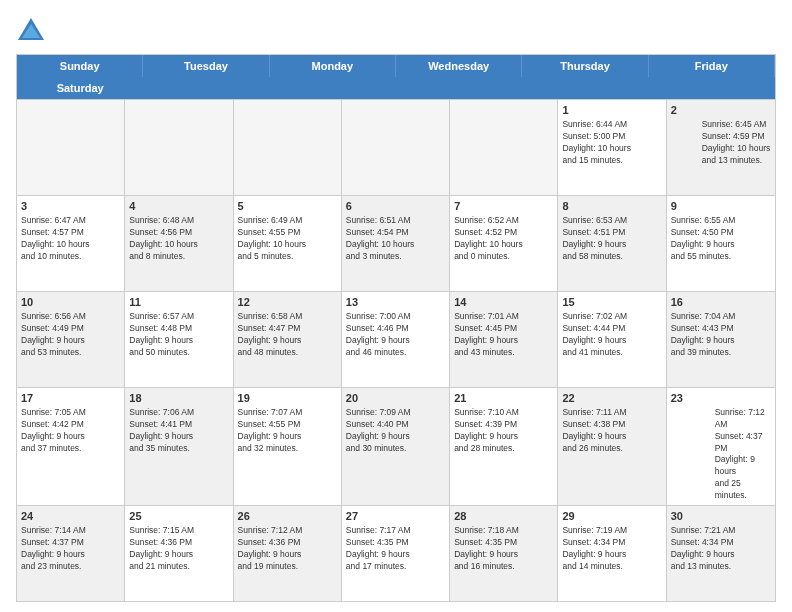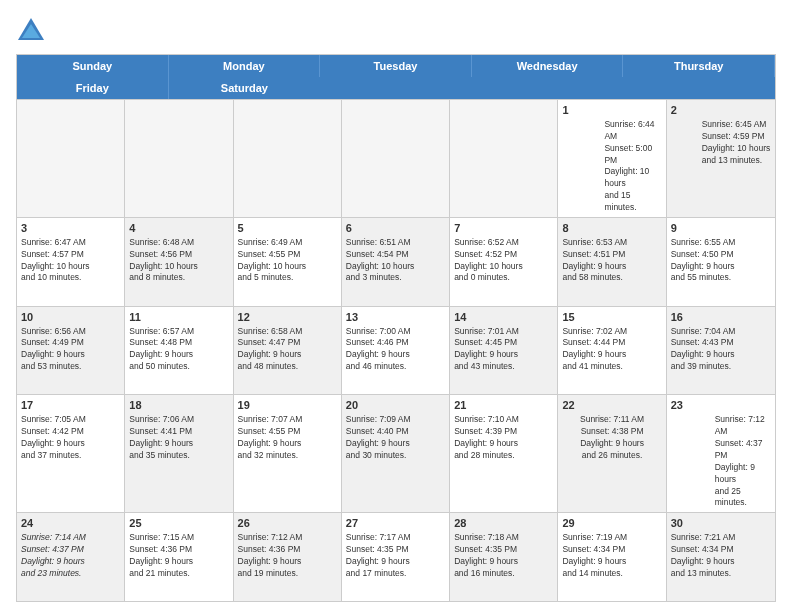--- a/index.html
+++ b/index.html
@@ -62,21 +62,21 @@
       color: #555;
     }
     .calendar {
       flex: 1;
       display: flex;
       flex-direction: column;
       border: 1px solid #ccc;
     }
     .cal-header-row {
       display: grid;
-      grid-template-columns: repeat(5, 1fr);
+      grid-template-columns: repeat(6, 1fr);
       background: #3d7fc1;
     }
     .cal-header-cell {
       color: #fff;
       font-size: 11px;
       font-weight: bold;
       text-align: center;
       padding: 5px 2px;
       border-right: 1px solid #5a95d1;
     }
@@ -133,37 +133,37 @@
     </div>
     <div class="title-block">
       <div class="month-title"></div>
       <div class="subtitle"></div>
     </div>
   </div>
 
   <div class="calendar">
     <div class="cal-header-row">
     <div class="cal-header-cell">Sunday</div>
+        <div class="cal-header-cell">Tuesday</div>
         <div class="cal-header-cell">Monday</div>
-        <div class="cal-header-cell">Tuesday</div>
         <div class="cal-header-cell">Wednesday</div>
         <div class="cal-header-cell">Thursday</div>
         <div class="cal-header-cell">Friday</div>
         <div class="cal-header-cell">Saturday</div>
       </div>
     <div class="cal-body">
     <div class="cal-row">
           <div class="cal-cell empty"></div>
           <div class="cal-cell empty"></div>
           <div class="cal-cell empty"></div>
           <div class="cal-cell empty"></div>
           <div class="cal-cell empty"></div>
           <div class="cal-cell">
             <span class="day-num">1</span>
-            <div class="cell-info" style="white-space: pre-line; margin-left: 42px;">Sunrise: 6:44 AM
+            <div class="cell-info" style="white-space: pre-line;">Sunrise: 6:44 AM
 Sunset: 5:00 PM
 Daylight: 10 hours
 and 15 minutes.</div>
           </div>
           <div class="cal-cell shaded">
             <span class="day-num">2</span>
             <div class="cell-info" style="white-space: pre-line; margin-left: 31px;">Sunrise: 6:45 AM
 Sunset: 4:59 PM
 Daylight: 10 hours
 and 13 minutes.</div>
@@ -302,37 +302,37 @@
           </div>
           <div class="cal-cell">
             <span class="day-num">21</span>
             <div class="cell-info" style="white-space: pre-line;">Sunrise: 7:10 AM
 Sunset: 4:39 PM
 Daylight: 9 hours
 and 28 minutes.</div>
           </div>
           <div class="cal-cell shaded">
             <span class="day-num">22</span>
-            <div class="cell-info" style="white-space: pre-line; text-align: center;">Sunrise: 7:11 AM
+            <div class="cell-info" style="white-space: pre-line;">Sunrise: 7:11 AM
 Sunset: 4:38 PM
 Daylight: 9 hours
 and 26 minutes.</div>
           </div>
           <div class="cal-cell">
             <span class="day-num">23</span>
             <div class="cell-info" style="white-space: pre-line; margin-left: 44px;">Sunrise: 7:12 AM
 Sunset: 4:37 PM
 Daylight: 9 hours
 and 25 minutes.</div>
           </div>
         </div>
         <div class="cal-row">
           <div class="cal-cell shaded">
             <span class="day-num">24</span>
-            <div class="cell-info" style="white-space: pre-line; font-style: italic;">Sunrise: 7:14 AM
+            <div class="cell-info" style="white-space: pre-line;">Sunrise: 7:14 AM
 Sunset: 4:37 PM
 Daylight: 9 hours
 and 23 minutes.</div>
           </div>
           <div class="cal-cell">
             <span class="day-num">25</span>
             <div class="cell-info" style="white-space: pre-line;">Sunrise: 7:15 AM
 Sunset: 4:36 PM
 Daylight: 9 hours
 and 21 minutes.</div>

